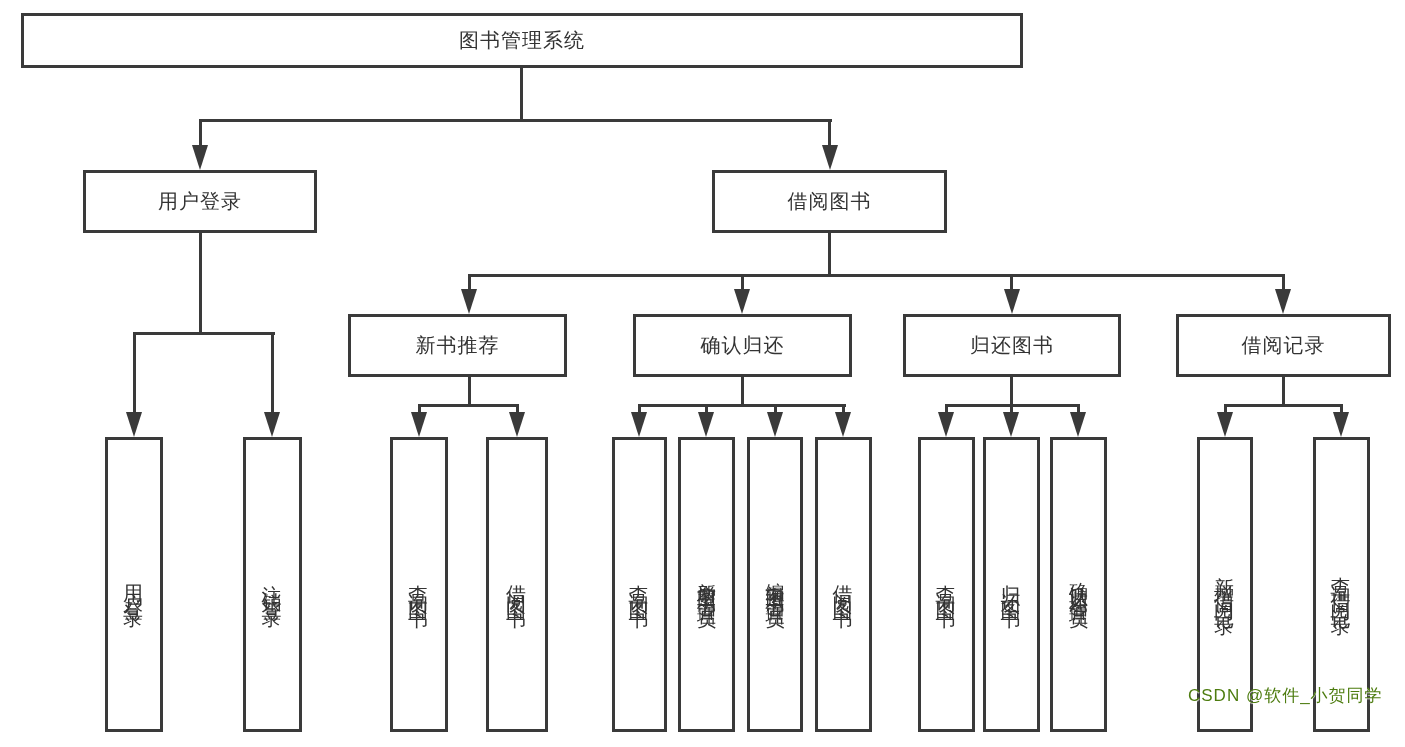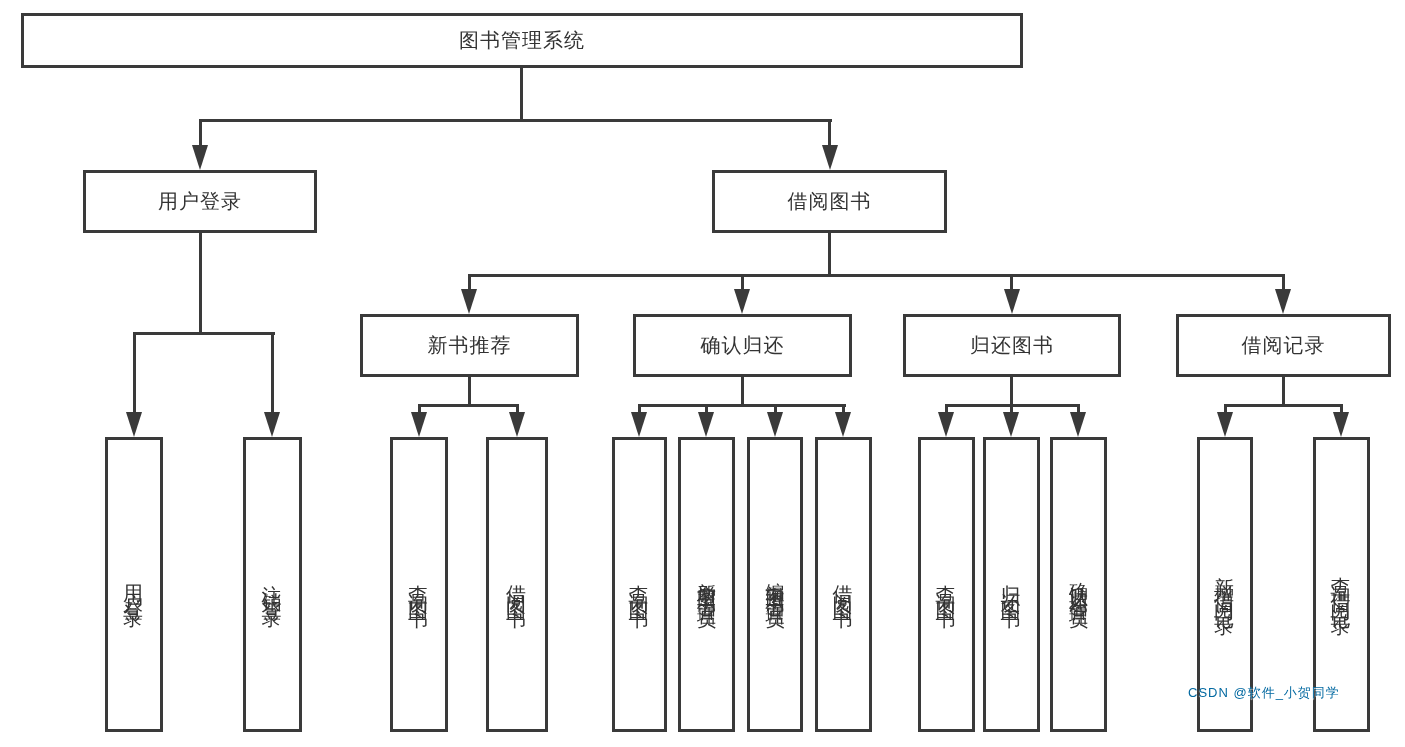--- a/index.html
+++ b/index.html
@@ -42,22 +42,22 @@
     position: absolute;
     width: 0; height: 0;
     border-left: 8px solid transparent;
     border-right: 8px solid transparent;
     border-top: 25px solid #3a3a3a;
   }
   .watermark {
     position: absolute;
     left: 1188px;
     top: 684px;
-    font-size: 13px;
-    color: #0369a1;
+    font-size: 17px;
+    color: #4d7c0f;
     letter-spacing: 1px;
     text-shadow: 0 1px 1px #ffffff;
     z-index: 5;
     white-space: nowrap;
   }
 </style>
 </head>
 <body>
 
 <div class="stage">
@@ -91,21 +91,21 @@
   <div class="hl" style="left:468px; top:274px; width:817px;"></div>
   <div class="vl" style="left:468px; top:274px; height:18px;"></div>
   <div class="ah" style="left:461px; top:289px;"></div>
   <div class="vl" style="left:741px; top:274px; height:18px;"></div>
   <div class="ah" style="left:734px; top:289px;"></div>
   <div class="vl" style="left:1010px; top:274px; height:18px;"></div>
   <div class="ah" style="left:1004px; top:289px;"></div>
   <div class="vl" style="left:1282px; top:274px; height:18px;"></div>
   <div class="ah" style="left:1275px; top:289px;"></div>
 
-  <div class="box" style="left:360px; top:314px; width:219px; height:63px;">
+  <div class="box" style="left:348px; top:314px; width:219px; height:63px;">
     <span>新书推荐</span>
   </div>
   <div class="box" style="left:633px; top:314px; width:219px; height:63px;">
     <span>确认归还</span>
   </div>
   <div class="box" style="left:903px; top:314px; width:218px; height:63px;">
     <span>归还图书</span>
   </div>
   <div class="box" style="left:1176px; top:314px; width:215px; height:63px;">
     <span>借阅记录</span>

